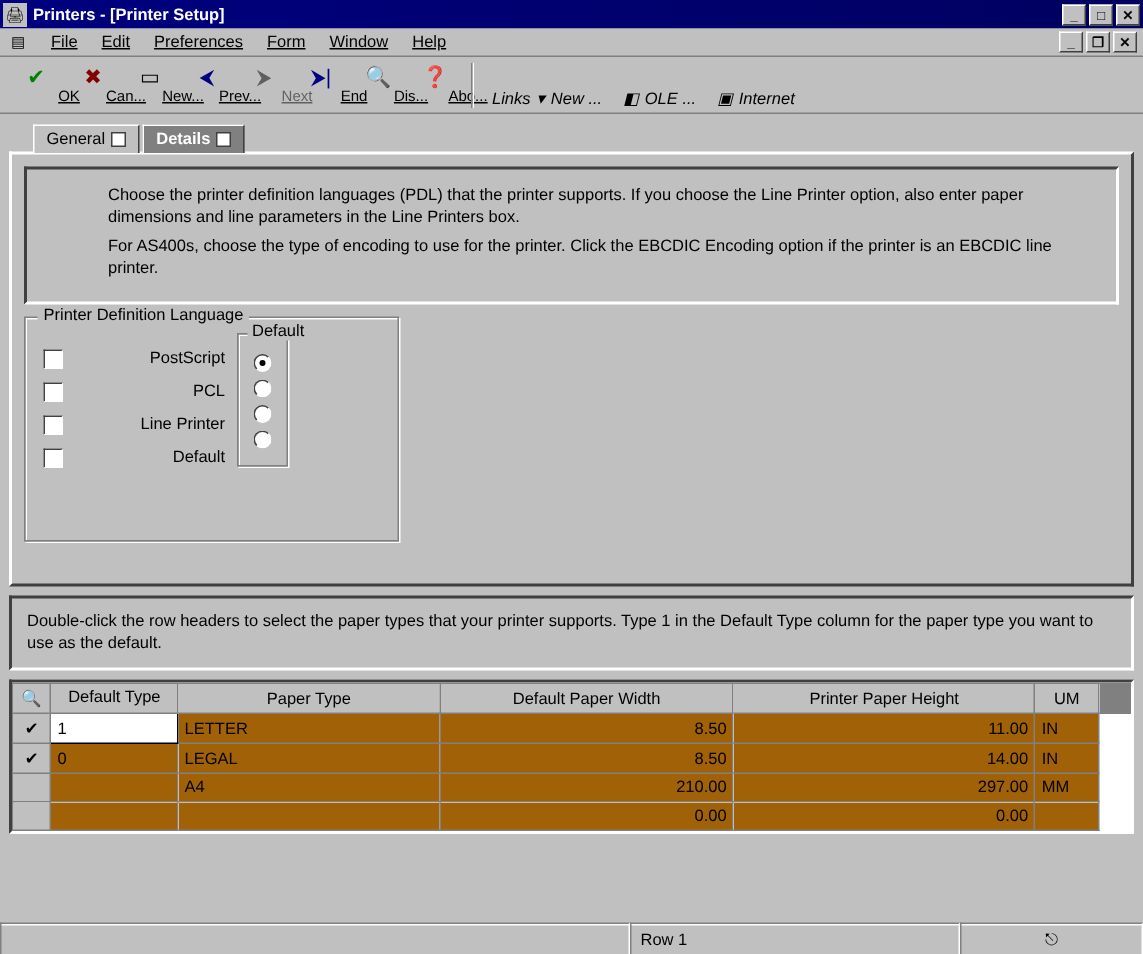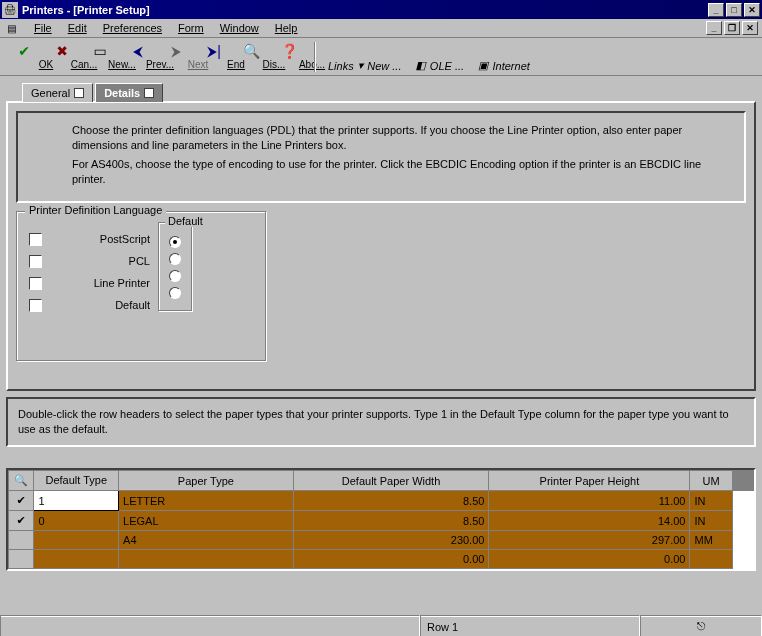--- a/index.html
+++ b/index.html
@@ -169,21 +169,21 @@
     margin: 5px auto;
     display: flex; align-items: center; justify-content: center;
   }
   .radio.sel::after {
     content: ""; width: 4px; height: 4px; border-radius: 50%; background: #000;
   }
   .paper-instr {
     border: 2px solid;
     border-color: #404040 #fff #fff #404040;
     padding: 8px 10px;
-    margin-bottom: 21px;
+    margin-bottom: 6px;
     line-height: 15px;
   }
   .table-wrap {
     border: 2px solid;
     border-color: #404040 #fff #fff #404040;
     background: #fff;
     overflow: hidden;
   }
   table.grid {
     border-collapse: collapse;
@@ -396,21 +396,21 @@
             <td style="">0</td>
             <td>LEGAL</td>
             <td class="num">8.50</td>
             <td class="num">14.00</td>
             <td>IN</td>
           </tr>
           <tr>
             <td class="rowhdr"></td>
             <td style=""></td>
             <td>A4</td>
-            <td class="num">230.00</td>
+            <td class="num">210.00</td>
             <td class="num">297.00</td>
             <td>MM</td>
           </tr>
           <tr>
             <td class="rowhdr"></td>
             <td style=""></td>
             <td></td>
             <td class="num">0.00</td>
             <td class="num">0.00</td>
             <td></td>

